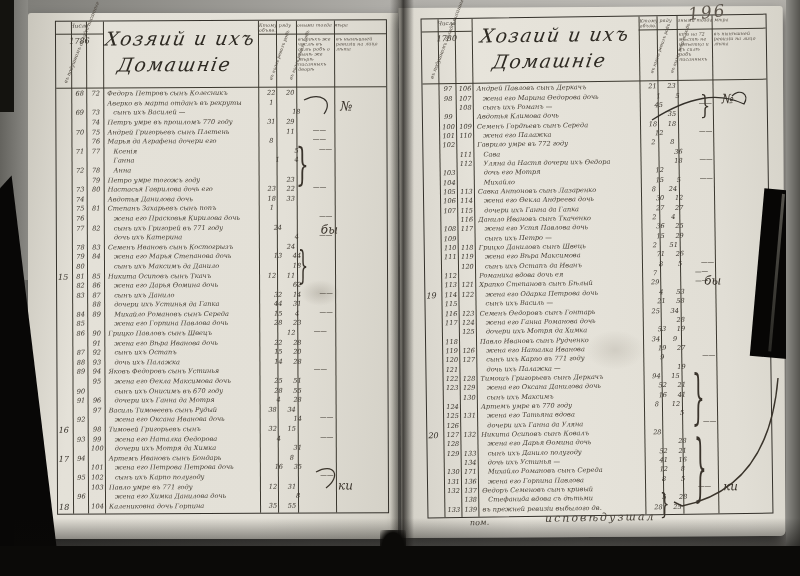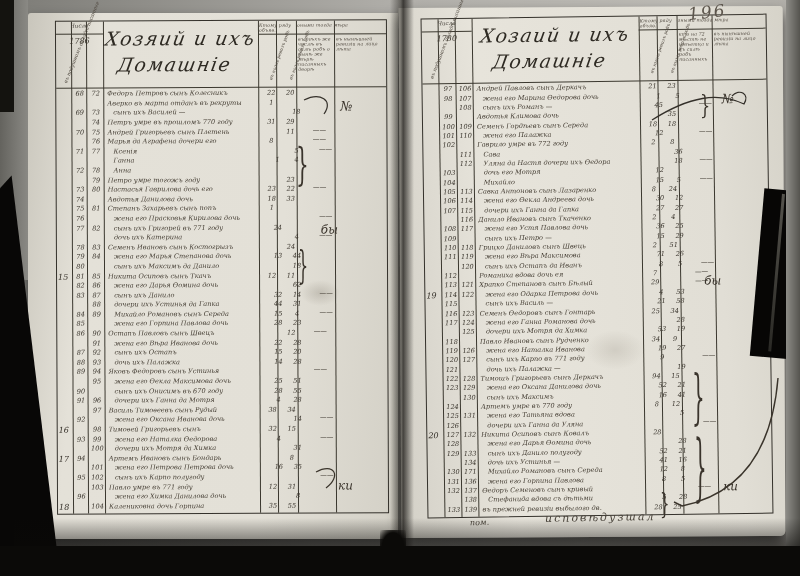--- a/index.html
+++ b/index.html
@@ -342,21 +342,21 @@
         <div class="cell txt hand" style="width: 155px; padding-left: 9px;">жена его Горпина Павлова дочь</div>
         <div class="cell hand" style="width: 18px;">28</div>
         <div class="cell hand" style="width: 20px;">23</div>
         <div class="cell hand" style="width: 38px;"></div>
         <div class="cell hand" style="width: 52px;"></div>
       </div>
       <div class="row" style="left: 0px; top: 307.773px; width: 330px; height: 9.59091px;">
         <div class="cell hh hand" style="width: 15px;"></div>
         <div class="cell hand" style="width: 15px;">86</div>
         <div class="cell hand" style="width: 17px;">90</div>
-        <div class="cell txt hand" style="width: 155px; padding-left: 3px;">Остапъ Павловъ сынъ Швецъ</div>
+        <div class="cell txt hand" style="width: 155px; padding-left: 3px;">Грицко Павловъ сынъ Швецъ</div>
         <div class="cell hand" style="width: 18px;"></div>
         <div class="cell hand" style="width: 20px;">12</div>
         <div class="cell hand" style="width: 38px;"><span class="dashmark">——</span></div>
         <div class="cell hand" style="width: 52px;"></div>
       </div>
       <div class="row" style="left: 0px; top: 317.364px; width: 330px; height: 9.59091px;">
         <div class="cell hh hand" style="width: 15px;"></div>
         <div class="cell hand" style="width: 15px;"></div>
         <div class="cell hand" style="width: 17px;">91</div>
         <div class="cell txt hand" style="width: 155px; padding-left: 9px;">жена его Вѣра Иванова дочь</div>

